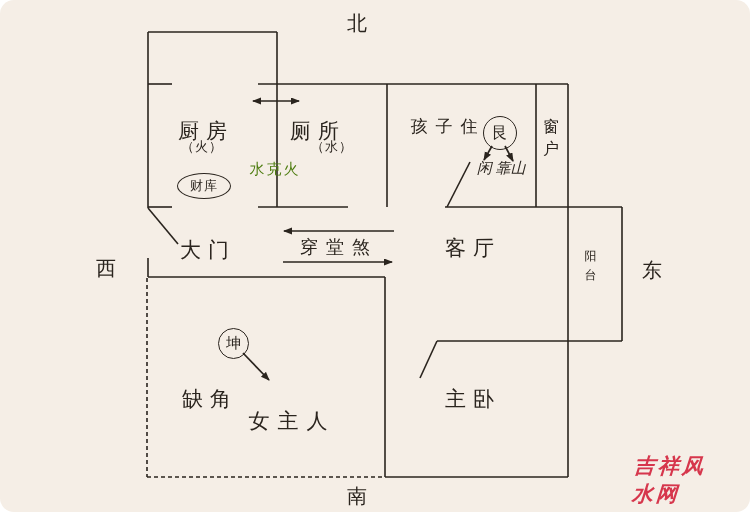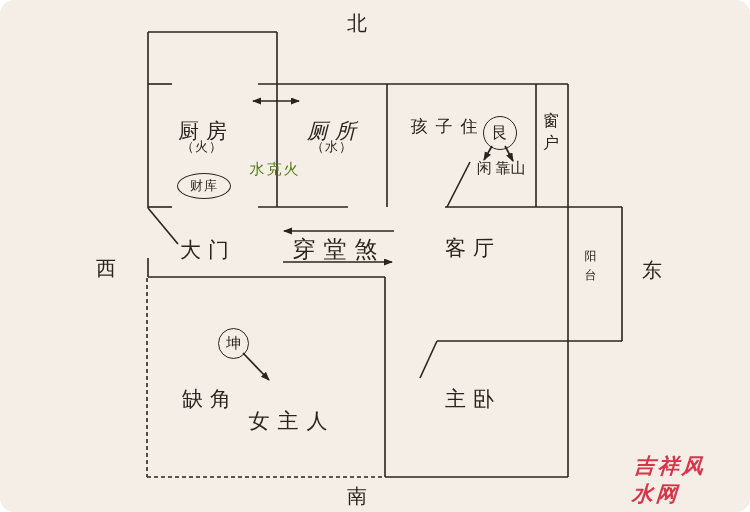--- a/index.html
+++ b/index.html
@@ -8,21 +8,21 @@
   .card{position:absolute;inset:0;background:#f5eee6;border-radius:14px;}
   svg.plan{position:absolute;left:0;top:0;width:750px;height:512px;}
   .lbl{position:absolute;transform:translateX(-50%);color:#2a241e;white-space:pre;line-height:1.15;}
   .vlbl{position:absolute;color:#2a241e;width:1.25em;word-break:break-all;text-align:center;}
   .s20{font-size:20px;}
   .room{font-size:21px;letter-spacing:7px;margin-right:-7px;}
   .wide{letter-spacing:8px;margin-right:-8px;}
   .elem{font-size:13px;letter-spacing:1px;}
   .small{font-size:15px;}
   .muted{color:#4d7c0f;font-size:15px;letter-spacing:2px;}
-  .sha{font-size:23px;letter-spacing:8px;margin-right:-8px;}
+  .sha{font-size:18px;letter-spacing:8px;margin-right:-8px;}
   .badge{position:absolute;border:1.6px solid #2a241e;border-radius:50%;
          display:flex;align-items:center;justify-content:center;color:#2a241e;background:transparent;}
   .watermark{position:absolute;transform:translateX(-50%) skewX(-4deg);color:#d6364c;
              font-size:21px;letter-spacing:3px;font-style:italic;font-weight:bold;}
 </style>
 </head>
 <body>
 
 <div class="stage">
   <div class="card"></div>
@@ -75,32 +75,32 @@
     </g>
   </svg>
 
   <div class="lbl s20" style="left:357px;top:12px;">北</div>
   <div class="lbl s20" style="left:106px;top:257px;">西</div>
   <div class="lbl s20" style="left:652px;top:259px;">东</div>
   <div class="lbl s20" style="left:357px;top:485px;">南</div>
 
   <div class="lbl room" style="left:206px;top:119px;">厨房</div>
   <div class="lbl elem" style="left:202px;top:140px;">（火）</div>
-  <div class="lbl room" style="left:335px;top:119px;font-style:italic;">厕所</div>
+  <div class="lbl room" style="left:318px;top:119px;">厕所</div>
   <div class="lbl elem" style="left:332px;top:140px;">（水）</div>
   <div class="lbl room wide" style="left:448px;top:117px;font-size:17px;">孩子住</div>
-  <div class="vlbl" style="left:541px;top:110px;font-size:16px;line-height:1.4;">窗户</div>
+  <div class="vlbl" style="left:541px;top:116px;font-size:16px;line-height:1.4;">窗户</div>
   <div class="lbl room" style="left:208px;top:238px;">大门</div>
   <div class="lbl room" style="left:473px;top:236px;text-align:right;">客厅</div>
   <div class="vlbl" style="left:583px;top:247px;font-size:12px;line-height:1.6;">阳台</div>
   <div class="lbl room" style="left:473px;top:387px;">主卧</div>
 
   <div class="lbl muted" style="left:275px;top:161px;">水克火</div>
   <div class="lbl sha" style="left:339px;top:237px;">穿堂煞</div>
-  <div class="lbl small" style="left:501px;top:160px;">闲 靠山</div>
+  <div class="lbl small" style="left:501px;top:160px;font-style:italic;">闲 靠山</div>
   <div class="lbl room" style="left:210px;top:387px;">缺角</div>
   <div class="lbl room wide" style="left:292px;top:409px;">女主人</div>
 
   <div class="badge" style="left:177px;top:173px;width:52px;height:24px;font-size:13px;letter-spacing:1px;">财库</div>
   <div class="badge" style="left:483px;top:116px;width:32px;height:32px;font-size:16px;">艮</div>
   <div class="badge" style="left:218px;top:328px;width:29px;height:29px;font-size:15px;">坤</div>
 
   <div class="watermark" style="left:672px;top:452px;">吉祥风水网</div>
 </div>
 

